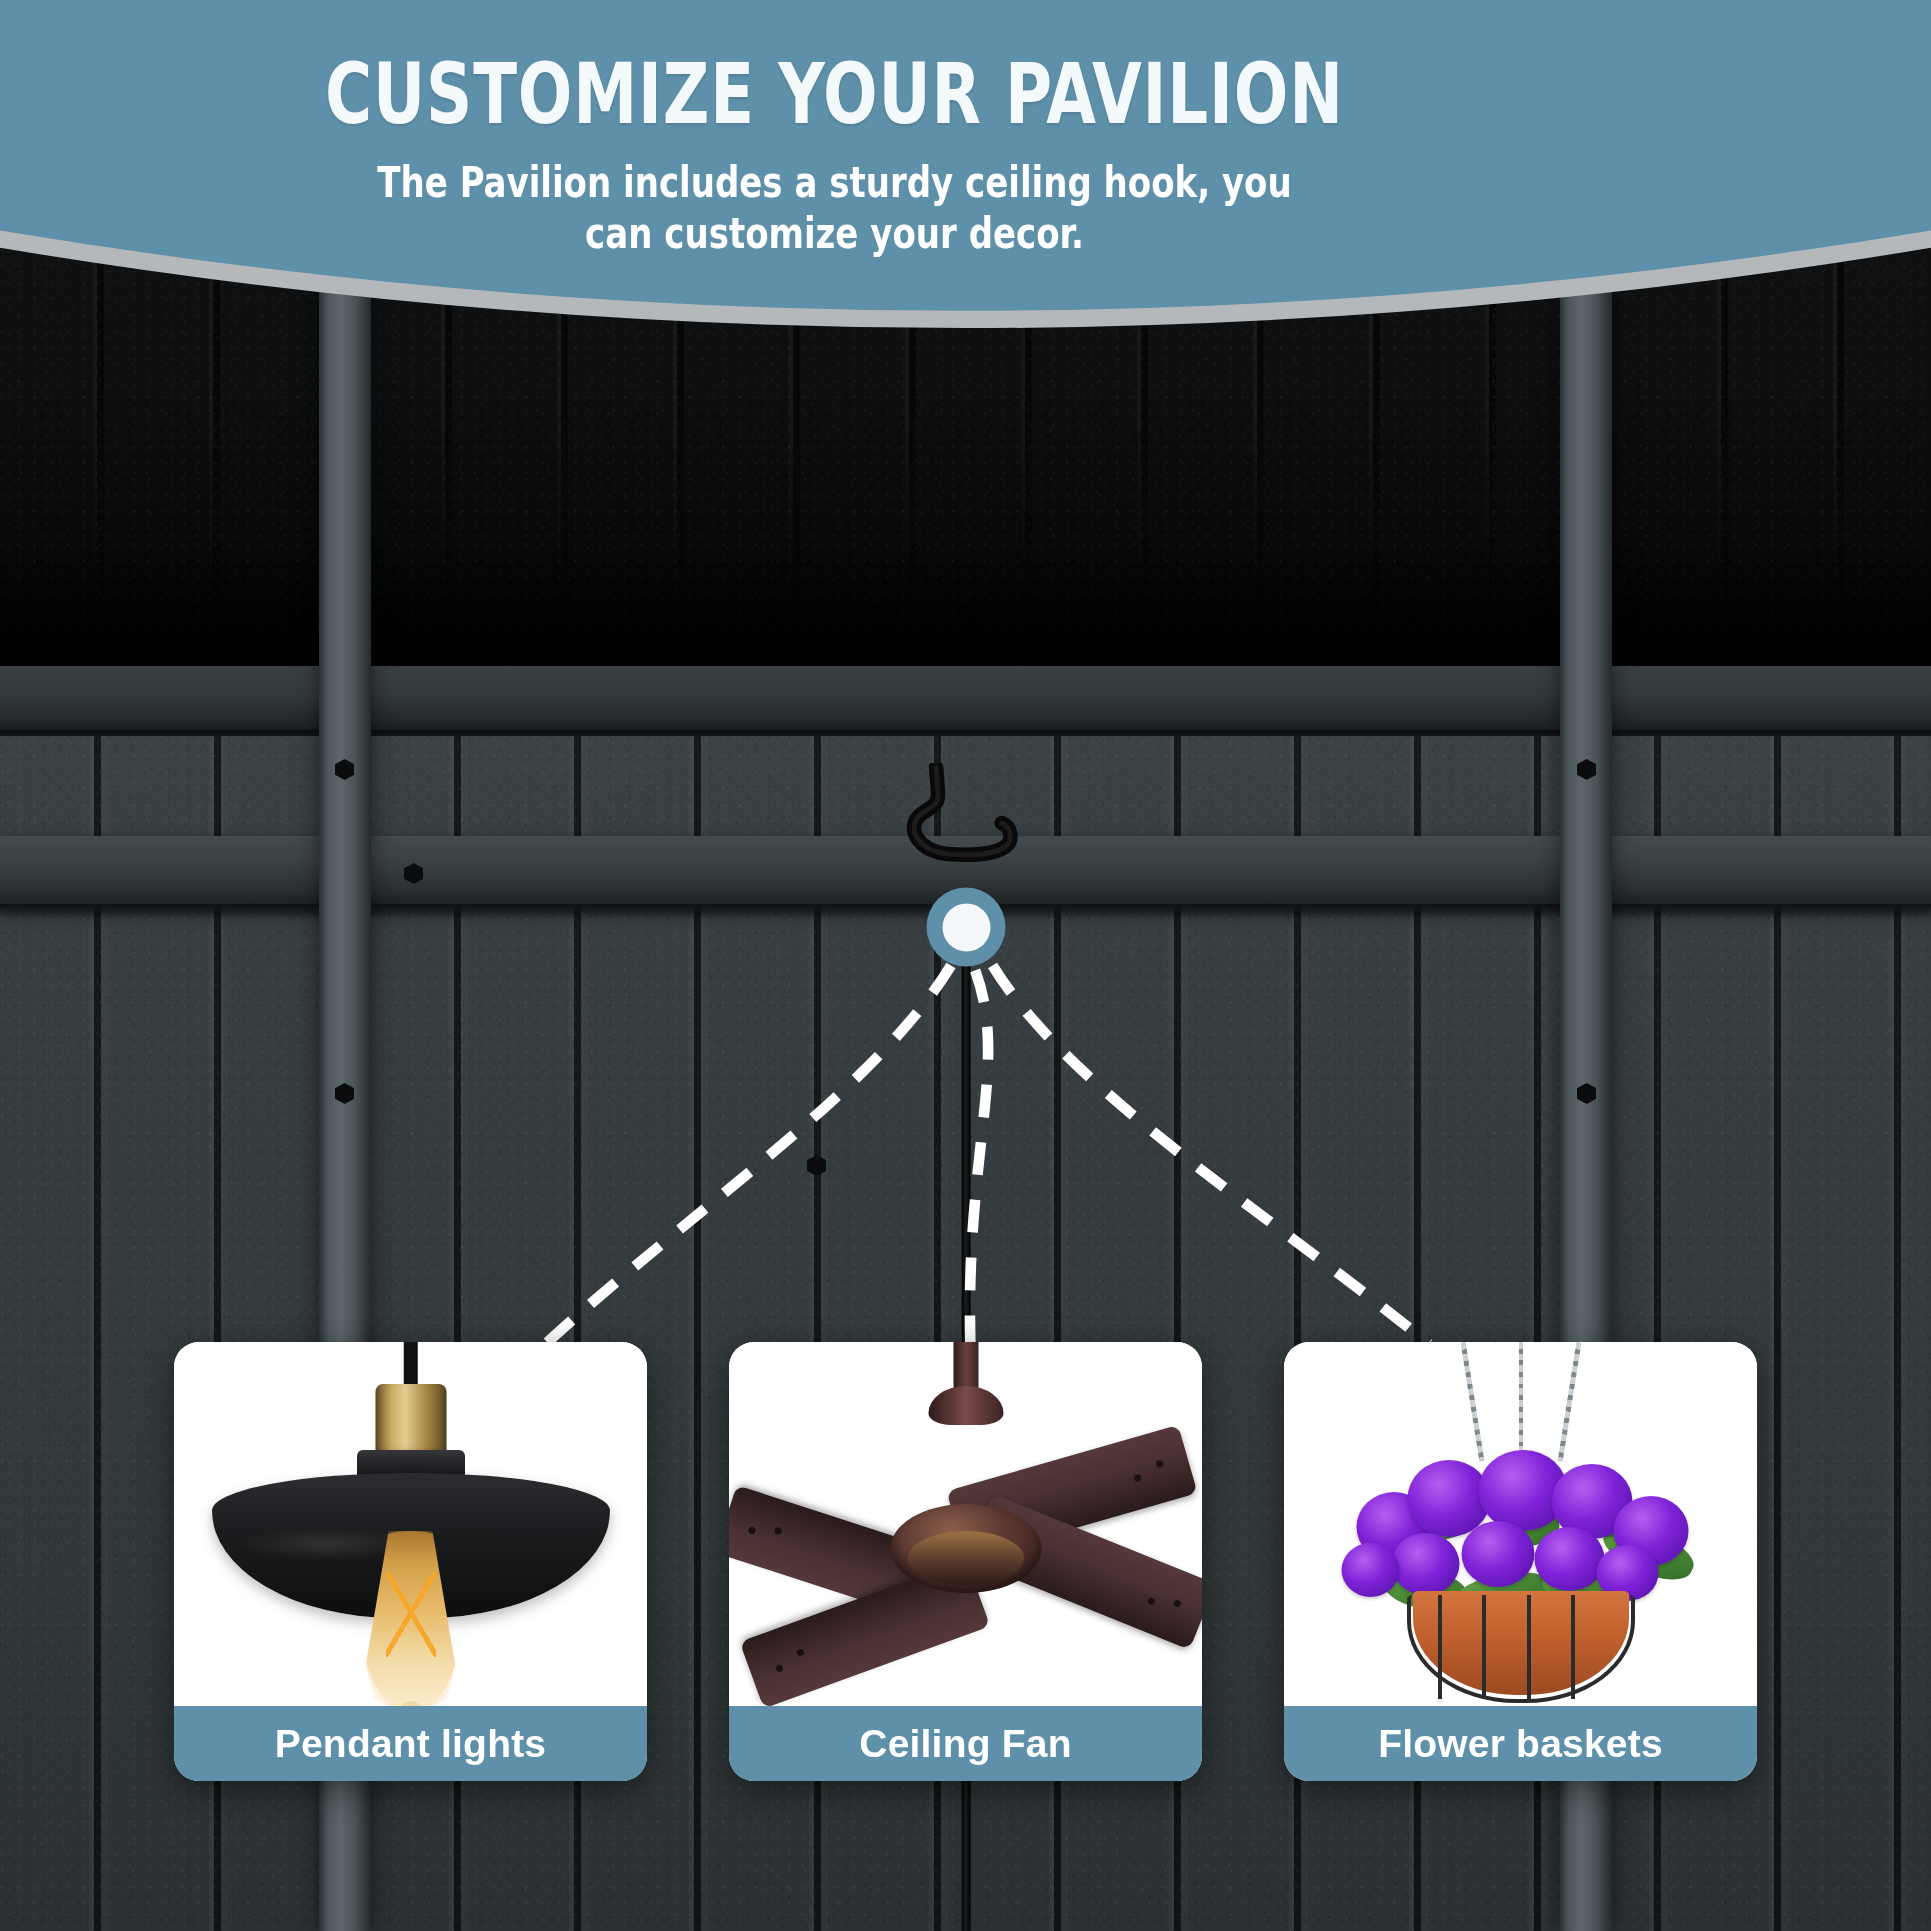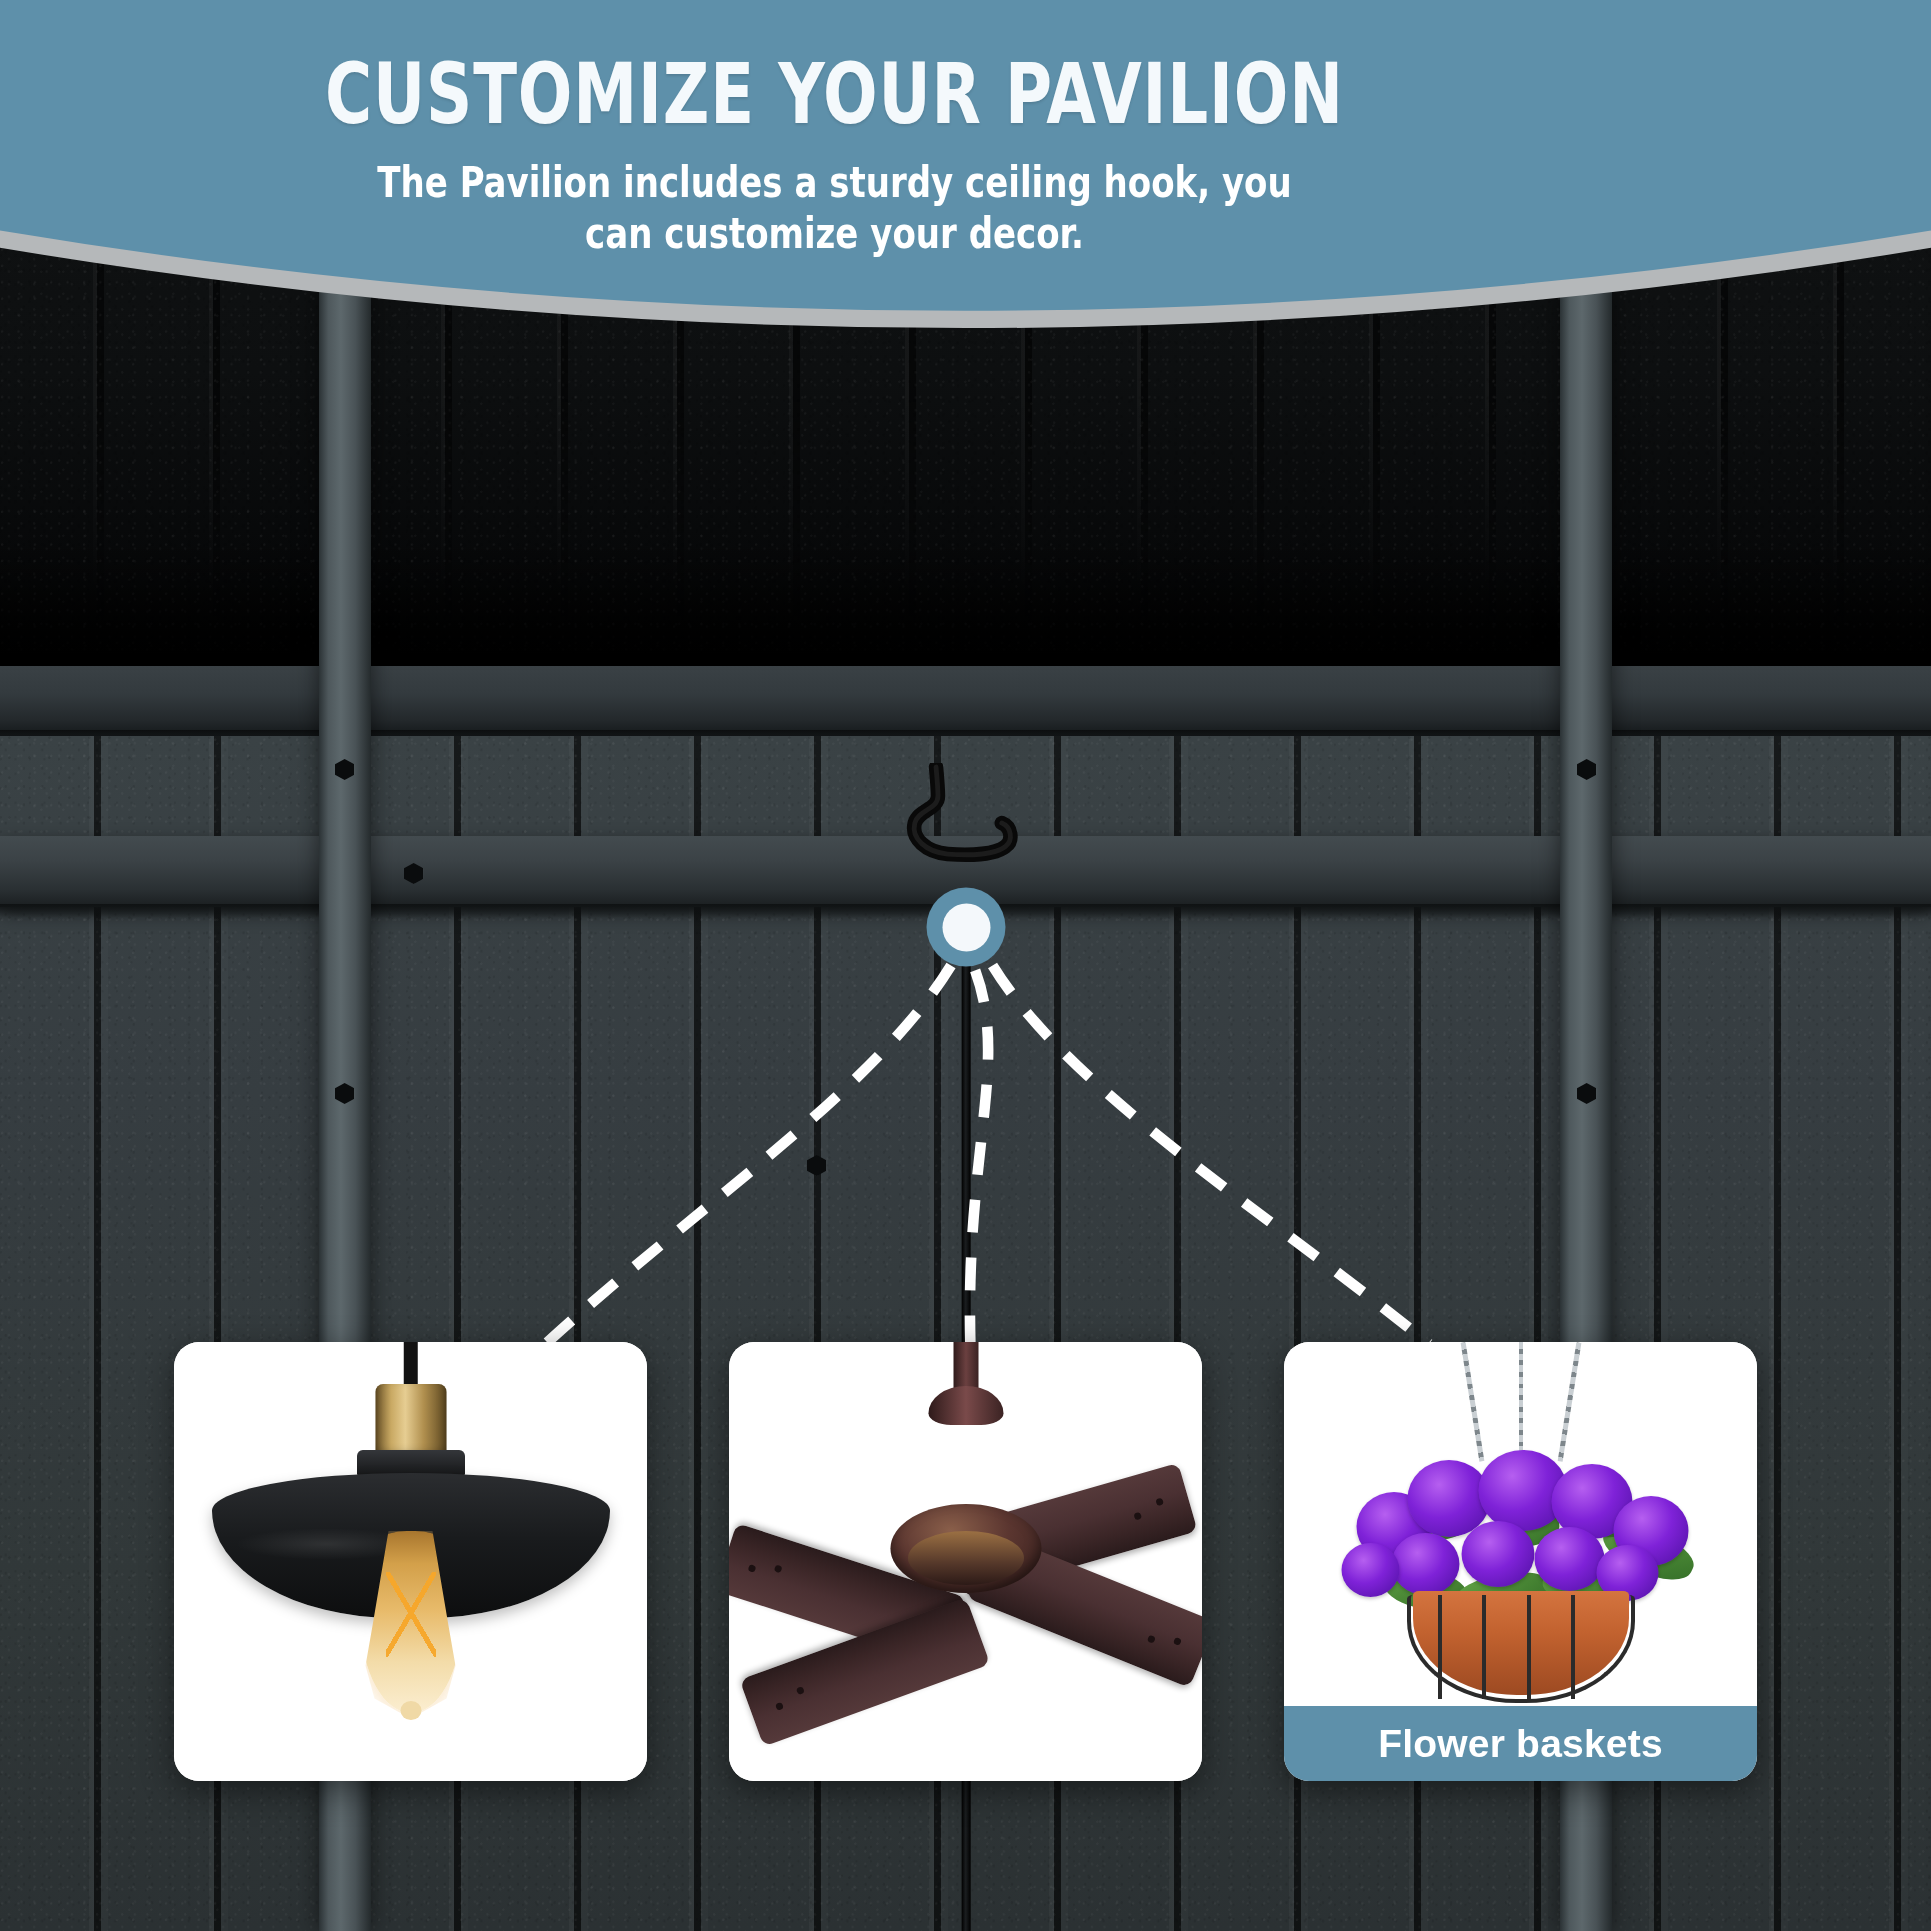--- a/index.html
+++ b/index.html
@@ -319,33 +319,35 @@
     <div class="card c0">
       <div class="card-media">
         <div class="pl-cord"></div>
         <div class="pl-socket"></div>
         <div class="pl-ring"></div>
         <div class="pl-shade"></div>
         <div class="pl-bulb"></div>
         <div class="pl-fil"></div>
         <div class="pl-tip"></div>
       </div>
+      <div class="card-label">Pendant lights</div>
     </div>
 
     <div class="card c1">
       <div class="card-media">
         <div class="cf-rod"></div>
         <div class="cf-canopy"></div>
         <div class="cf-blade" style="transform:rotate(198deg) translate(0,-50%);"></div>
         <div class="cf-blade" style="transform:rotate(160deg) translate(0,-50%);"></div>
         <div class="cf-blade" style="transform:rotate(-16deg) translate(0,-50%);"></div>
         <div class="cf-blade" style="transform:rotate(22deg)  translate(0,-50%);"></div>
         <div class="cf-hub"></div>
         <div class="cf-hub2"></div>
       </div>
+      <div class="card-label">Ceiling Fan</div>
     </div>
 
     <div class="card c2">
       <div class="card-media">
         <div class="fb-chain">
           <i style="left:7.7px;  transform:rotate(-9deg);"></i>
           <i style="left:56px; transform:rotate(0deg);"></i>
           <i style="left:104px;transform:rotate(9deg);"></i>
         </div>
         <div class="fb-foliage">

